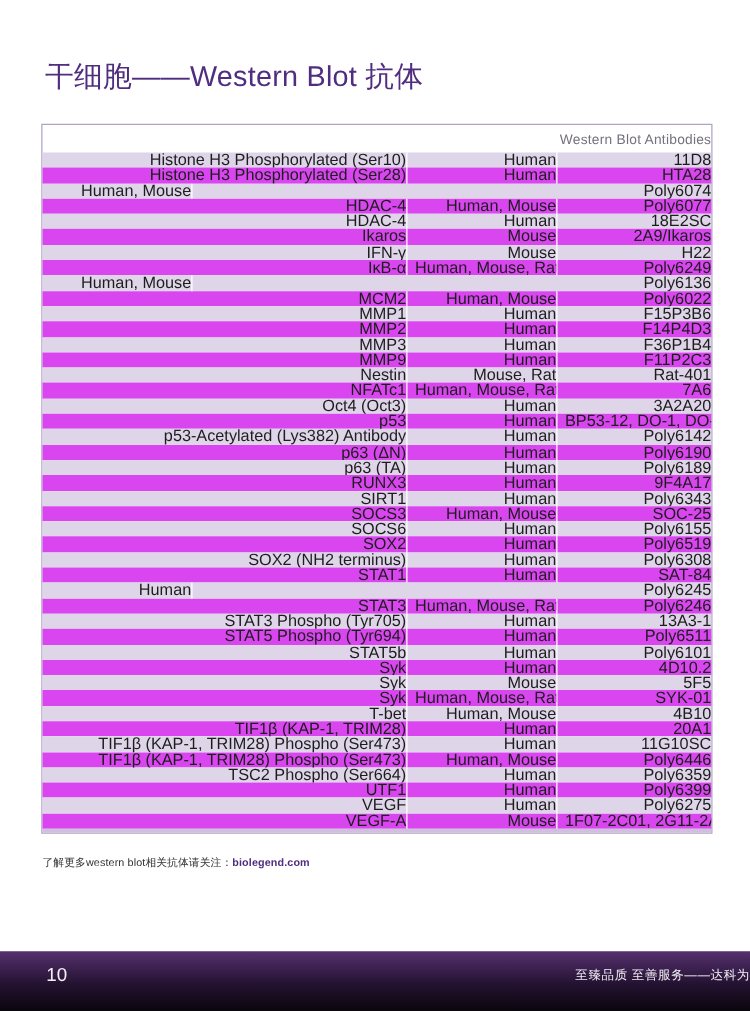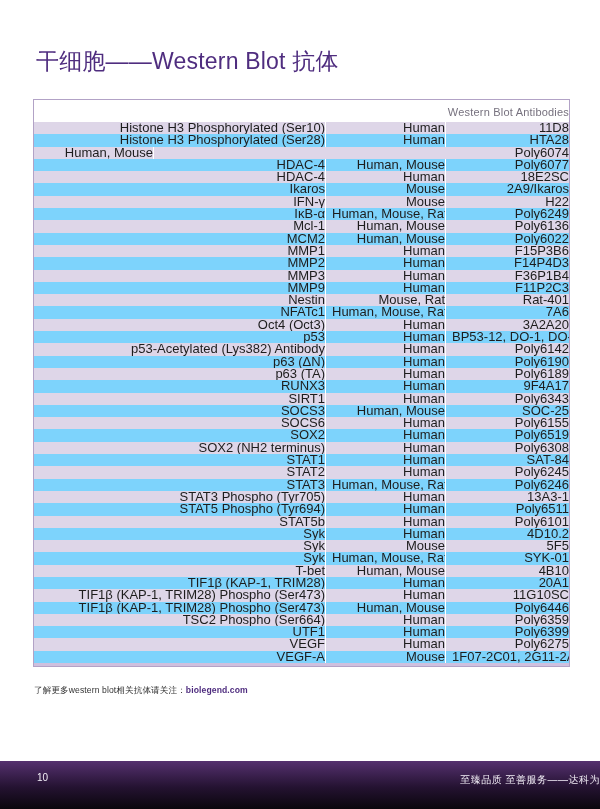--- a/index.html
+++ b/index.html
@@ -19,36 +19,36 @@
   }
   .wb-table-title{
     padding:6px 0 4px 7px;font-size:11px;color:#76717e;letter-spacing:.2px;
   }
   .hdr-row{display:flex;height:14px;align-items:center;font-weight:bold;font-size:7.8px;color:#111111;}
   .c1{width:292px;box-sizing:border-box;padding-left:7px;border-right:1.5px solid #ffffff;overflow:hidden;white-space:nowrap;}
   .c2{width:120px;box-sizing:border-box;padding-left:6px;border-right:1.5px solid #ffffff;overflow:hidden;white-space:nowrap;}
   .c3{flex:1;box-sizing:border-box;padding-left:6px;overflow:hidden;white-space:nowrap;}
   .hdr-row .c1,.hdr-row .c2{border-right-color:#e6e0ee;}
   .t-body{font-size:13px;color:#1d1d1d;}
-  .t-row{display:flex;height:12.3px;line-height:12.3px;background:#7dd3fc;}
+  .t-row{display:flex;height:12.3px;line-height:12.3px;background:#d946ef;}
   .t-row:nth-child(odd){background:#ded6e8;}
   .t-row:nth-child(odd) .c1,.t-row:nth-child(odd) .c2{border-right-color:#ffffff;}
   .t-bottom-strip{height:3px;background:#cfc0de;}
   
   .note{
     position:absolute;left:34px;top:685px;font-size:8.6px;color:#333333;letter-spacing:.1px;
   }
   .note b{color:#4f2d7f;font-weight:bold;cursor:pointer;}
   
   .footer-bar{
     position:absolute;left:0;bottom:0;width:600px;height:48px;
     background:linear-gradient(180deg,#55316f 0%,#241231 55%,#0a060c 100%);
   }
   .page-num{
-    position:absolute;left:37px;top:11px;color:#f2eef6;font-size:10px;
+    position:absolute;left:37px;top:11px;color:#f2eef6;font-size:15px;
   }
   .slogan{
     position:absolute;left:0;right:0;top:12px;text-align:right;color:#f2eef6;font-size:10px;letter-spacing:.5px;
   }
 </style>
 </head>
 <body>
 
 <div class="page">
 
@@ -90,21 +90,20 @@
     <div class="c1">IFN-γ</div>
     <div class="c2">Mouse</div>
     <div class="c3">H22</div>
   </div>
         <div class="t-row">
     <div class="c1">IκB-α</div>
     <div class="c2">Human, Mouse, Rat</div>
     <div class="c3">Poly6249</div>
   </div>
         <div class="t-row">
-    <div class="c1">Mcl-1</div>
     <div class="c2">Human, Mouse</div>
     <div class="c3">Poly6136</div>
   </div>
         <div class="t-row">
     <div class="c1">MCM2</div>
     <div class="c2">Human, Mouse</div>
     <div class="c3">Poly6022</div>
   </div>
         <div class="t-row">
     <div class="c1">MMP1</div>
@@ -190,21 +189,20 @@
     <div class="c1">SOX2 (NH2 terminus)</div>
     <div class="c2">Human</div>
     <div class="c3">Poly6308</div>
   </div>
         <div class="t-row">
     <div class="c1">STAT1</div>
     <div class="c2">Human</div>
     <div class="c3">SAT-84</div>
   </div>
         <div class="t-row">
-    <div class="c1">STAT2</div>
     <div class="c2">Human</div>
     <div class="c3">Poly6245</div>
   </div>
         <div class="t-row">
     <div class="c1">STAT3</div>
     <div class="c2">Human, Mouse, Rat</div>
     <div class="c3">Poly6246</div>
   </div>
         <div class="t-row">
     <div class="c1">STAT3 Phospho (Tyr705)</div>

